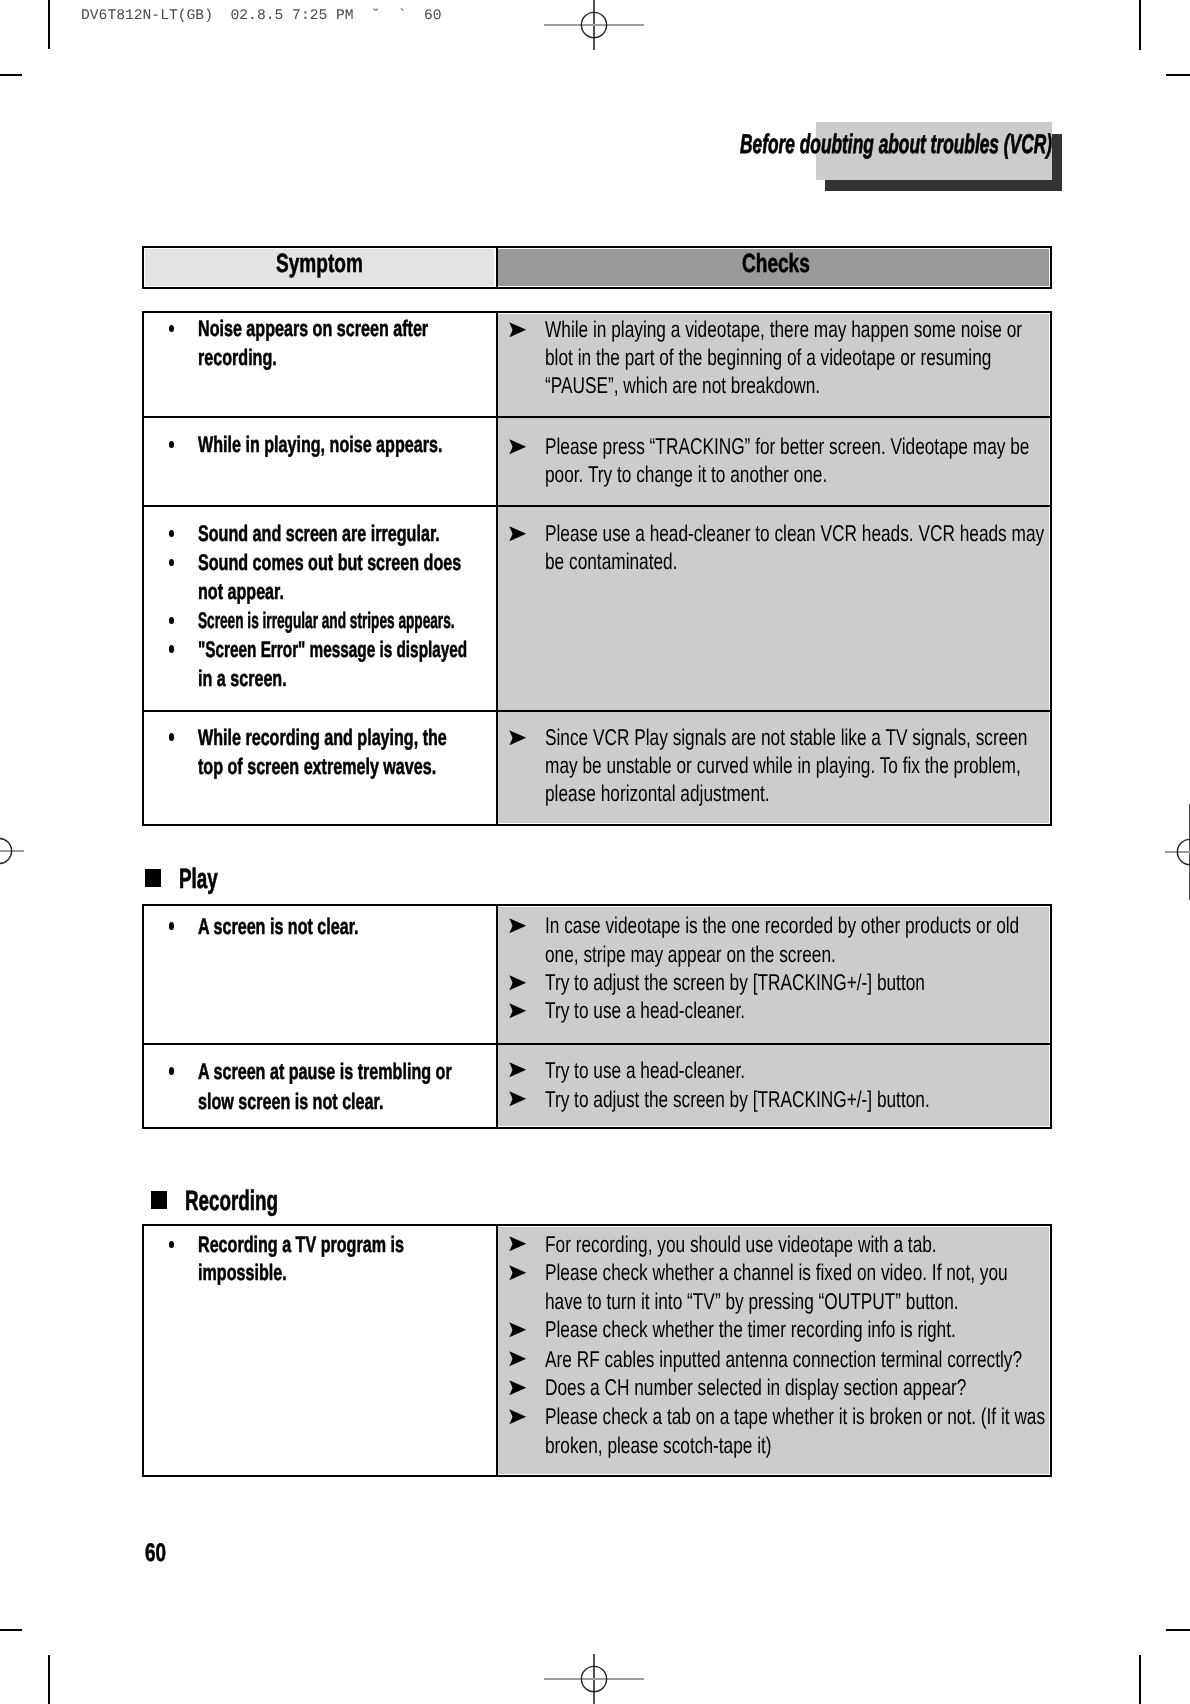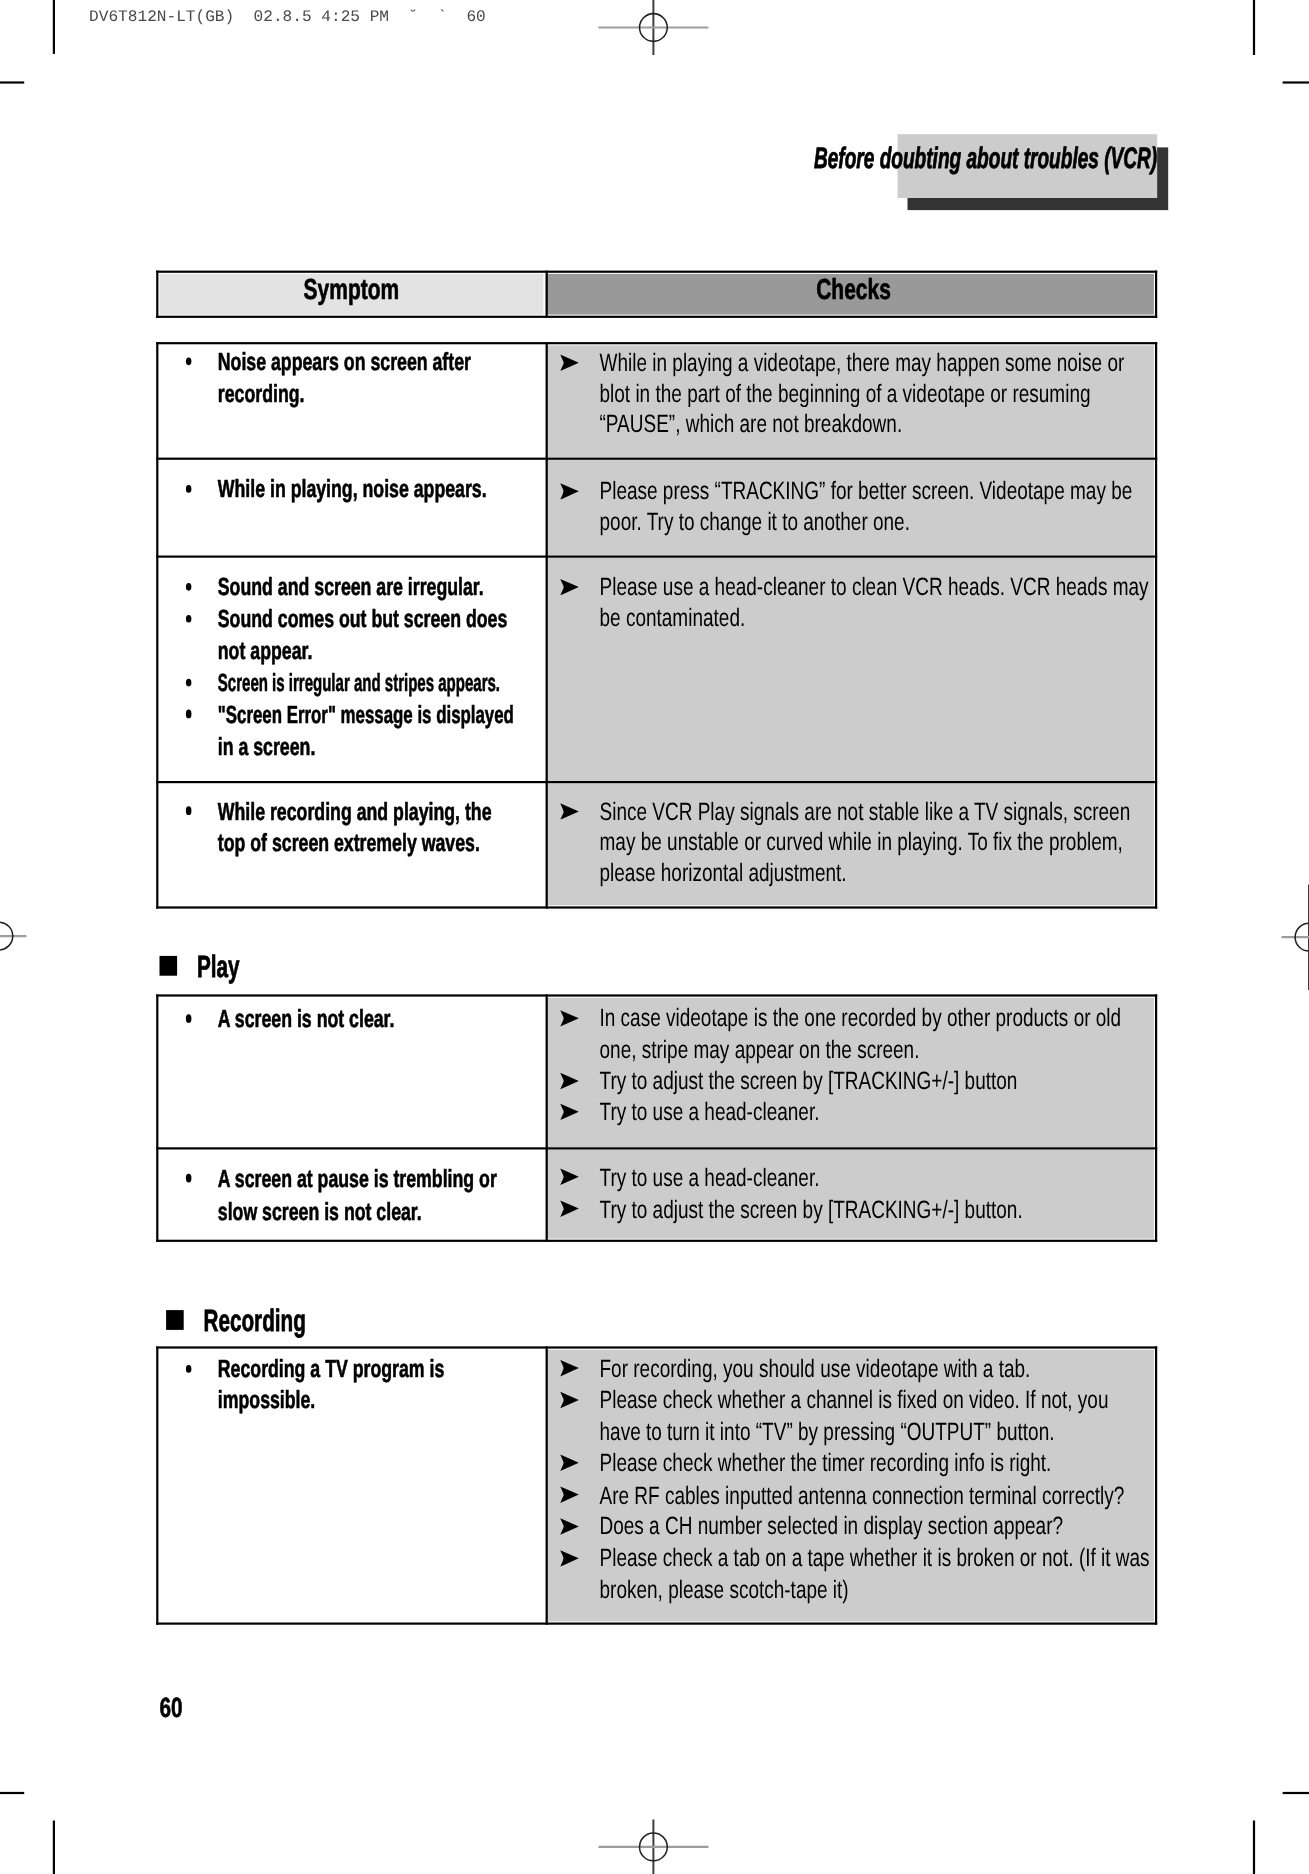--- a/index.html
+++ b/index.html
@@ -73,21 +73,21 @@
   <svg class="regmark" style="left:-53.30px;top:799.30px;width:104px;height:104px;" viewBox="0 0 104 104">
     <line x1="52" y1="4.0" x2="52" y2="100.0" stroke="#3d3d3d" stroke-width="1.8"></line>
     <line x1="27.0" y1="52" x2="77.0" y2="52" stroke="#9d9d9d" stroke-width="2"></line>
     <circle cx="52" cy="52" r="12.6" fill="none" stroke="#222" stroke-width="1.4"></circle>
   </svg>
   <svg class="regmark" style="left:1137.60px;top:799.60px;width:104px;height:104px;" viewBox="0 0 104 104">
     <line x1="52" y1="4.0" x2="52" y2="100.0" stroke="#3d3d3d" stroke-width="1.8"></line>
     <line x1="27.0" y1="52" x2="77.0" y2="52" stroke="#9d9d9d" stroke-width="2"></line>
     <circle cx="52" cy="52" r="12.6" fill="none" stroke="#222" stroke-width="1.4"></circle>
   </svg>
-  <div class="proofhdr">DV6T812N-LT(GB)  02.8.5 4:25 PM  ˘  `  60</div>
+  <div class="proofhdr">DV6T812N-LT(GB)  02.8.5 7:25 PM  ˘  `  60</div>
 
   <div class="ttl-shadow" style="left:825.1px;top:134px;width:236.7px;height:56.8px;"></div>
   <div class="ttl-box" style="left:816.2px;top:122px;width:235.7px;height:58.3px;"></div>
   <div class="ttl-text" style="left:739.6px;top:131.4px;">Before doubting about troubles (VCR)</div>
   <div>
     <div class="fill" style="left:145.0px;top:249.0px;width:349.0px;height:36.7px;background:#e3e3e3;"></div>
     <div class="fill" style="left:495.9px;top:249.0px;width:553.3px;height:36.7px;background:#999999;"></div>
     <div class="hline" style="left:142.0px;top:246.0px;width:910.2px;height:2.0px;"></div>
     <div class="hline" style="left:142.0px;top:286.7px;width:910.2px;height:2.0px;"></div>
     <div class="vline" style="left:142.0px;top:246.0px;width:2.0px;height:42.7px;"></div>

